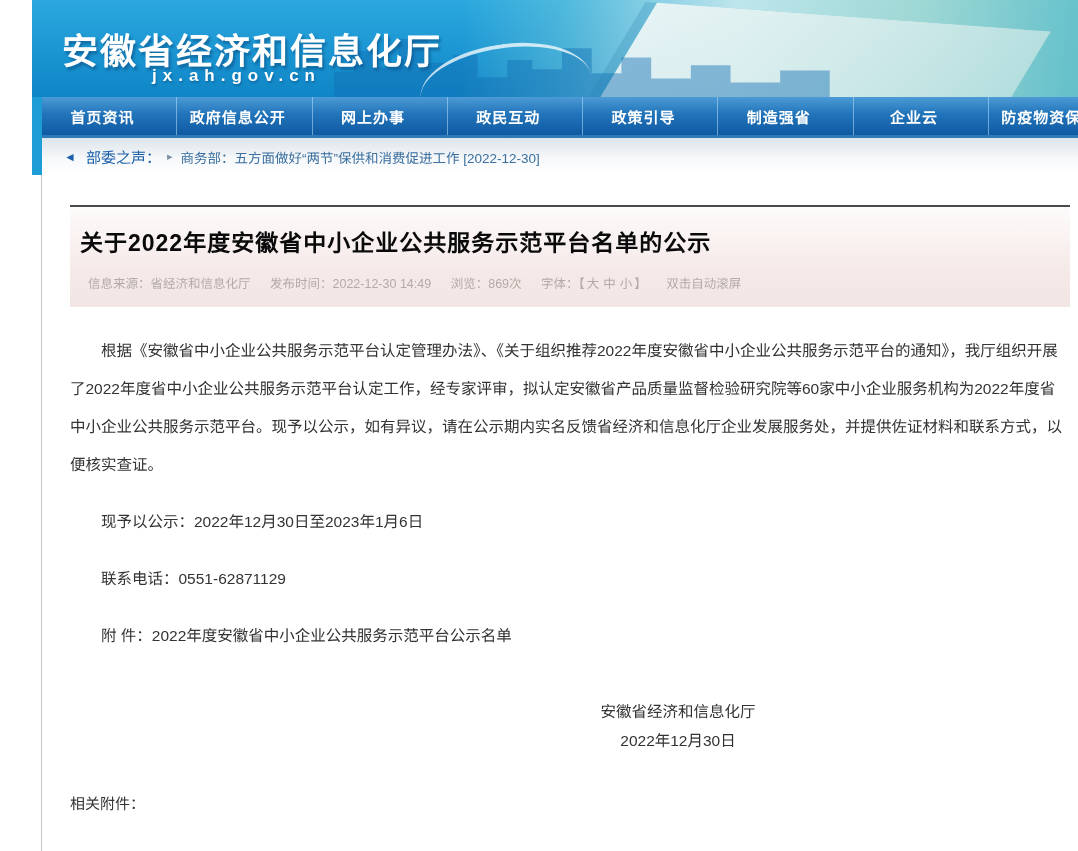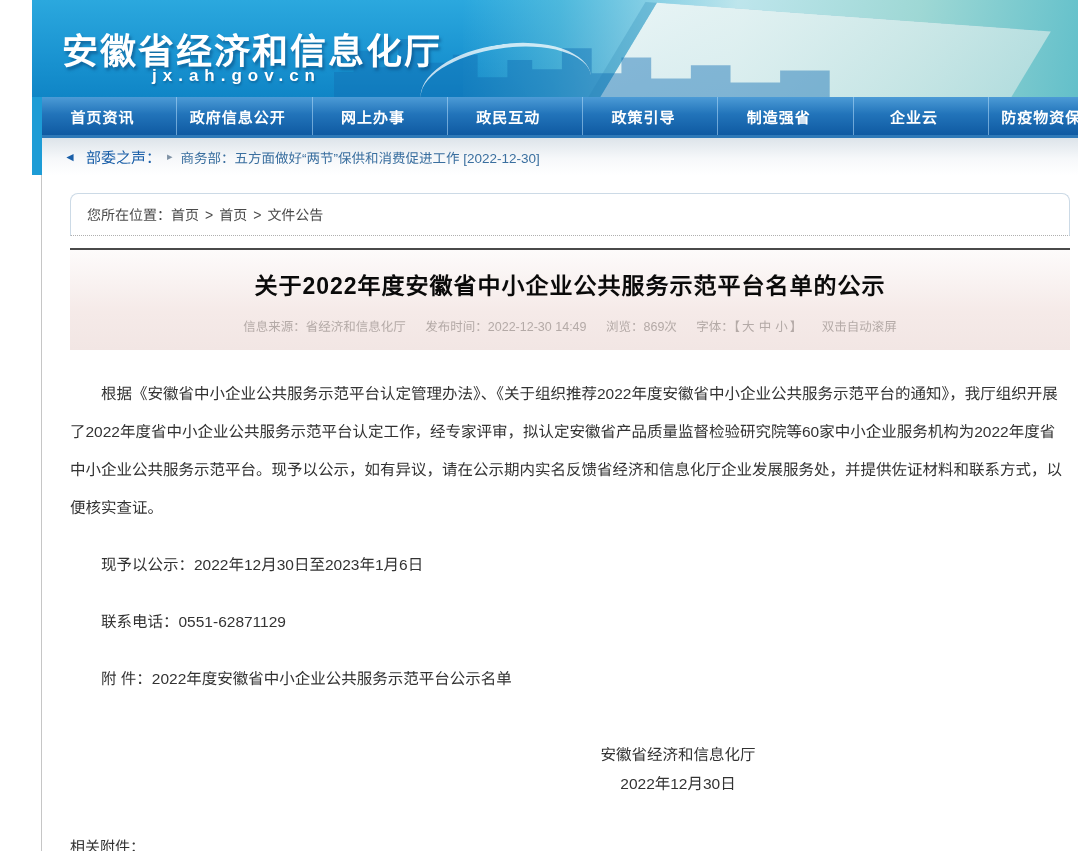--- a/index.html
+++ b/index.html
@@ -34,21 +34,21 @@
   .ticker-arrow-icon { color:#7f92a5; font-size:11px; margin:0 8px 0 6px; }
   .ticker-news { color:#3a6f9f; font-size:13.5px; cursor:pointer; }
 
   
   .main { margin:0 13px 0 9px; height:676px; border-left:1px solid #c6c6c6; border-right:1px solid #c6c6c6; background:#fff; padding:18px 26px 0 28px; }
 
   .breadcrumb { border:1px solid #ccdae6; border-bottom:1px dotted #b0b0b0; border-radius:8px 8px 0 0; padding:10px 16px 11px; font-size:14px; color:#4a4a4a; }
   .breadcrumb a { color:#4a4a4a; text-decoration:none; cursor:pointer; }
   .crumb-sep { margin:0 6px; color:#4a4a4a; }
 
-  .title-block { margin-top:12px; border-top:2px solid #4a4a4a; background:linear-gradient(180deg,#fdfbfb 0%,#f5eae8 62%,#f2e6e4 100%); text-align:center; padding:17px 10px 15px; }
+  .title-block { margin-top:12px; border-top:2px solid #4a4a4a; background:linear-gradient(180deg,#fdfbfb 0%,#f5eae8 62%,#f2e6e4 100%); text-align:left; padding:17px 10px 15px; }
   .article-title { font-size:23px; font-weight:bold; color:#0a0a0a; letter-spacing:1px; font-family:"Liberation Sans","DejaVu Sans",sans-serif; }
   .article-meta { margin-top:15px; font-size:12.5px; color:#b4aaa7; }
   .article-meta span { margin:0 8px; }
   .font-size-btn { cursor:pointer; margin:0 2px !important; }
   .meta-autoscroll { cursor:pointer; }
 
   .article-body { color:#333; font-size:15.5px; line-height:38px; }
   .para-first { margin-top:25px; text-indent:2em; }
   .para-line { margin-top:19px; text-indent:2em; }
   .signature { width:240px; margin:42px 272px 0 auto; text-align:center; }
@@ -90,23 +90,20 @@
       <span class="speaker-icon">◄</span>
       <span class="ticker-label">部委之声：</span>
       <span class="ticker-arrow-icon">▸</span>
       <span class="ticker-news">商务部：五方面做好“两节”保供和消费促进工作 [2022-12-30]</span>
     </div>
     <div class="ticker-strip-r"></div>
   </div>
 
   <div class="main">
 
-    <div class="breadcrumb">
-      <span>您所在位置：</span><a>首页</a><span class="crumb-sep">&gt;</span><a>首页</a><span class="crumb-sep">&gt;</span><a>文件公告</a>
-    </div>
 
     <div class="title-block">
       <h1 class="article-title">关于2022年度安徽省中小企业公共服务示范平台名单的公示</h1>
       <div class="article-meta">
         <span>信息来源：省经济和信息化厅</span>
         <span>发布时间：2022-12-30 14:49</span>
         <span>浏览：869次</span>
         <span style="margin-right:0;">字体：【</span><span class="font-size-btn">大</span><span class="font-size-btn">中</span><span class="font-size-btn">小</span><span style="margin-left:0;">】</span>
         <span class="meta-autoscroll">双击自动滚屏</span>
       </div>

